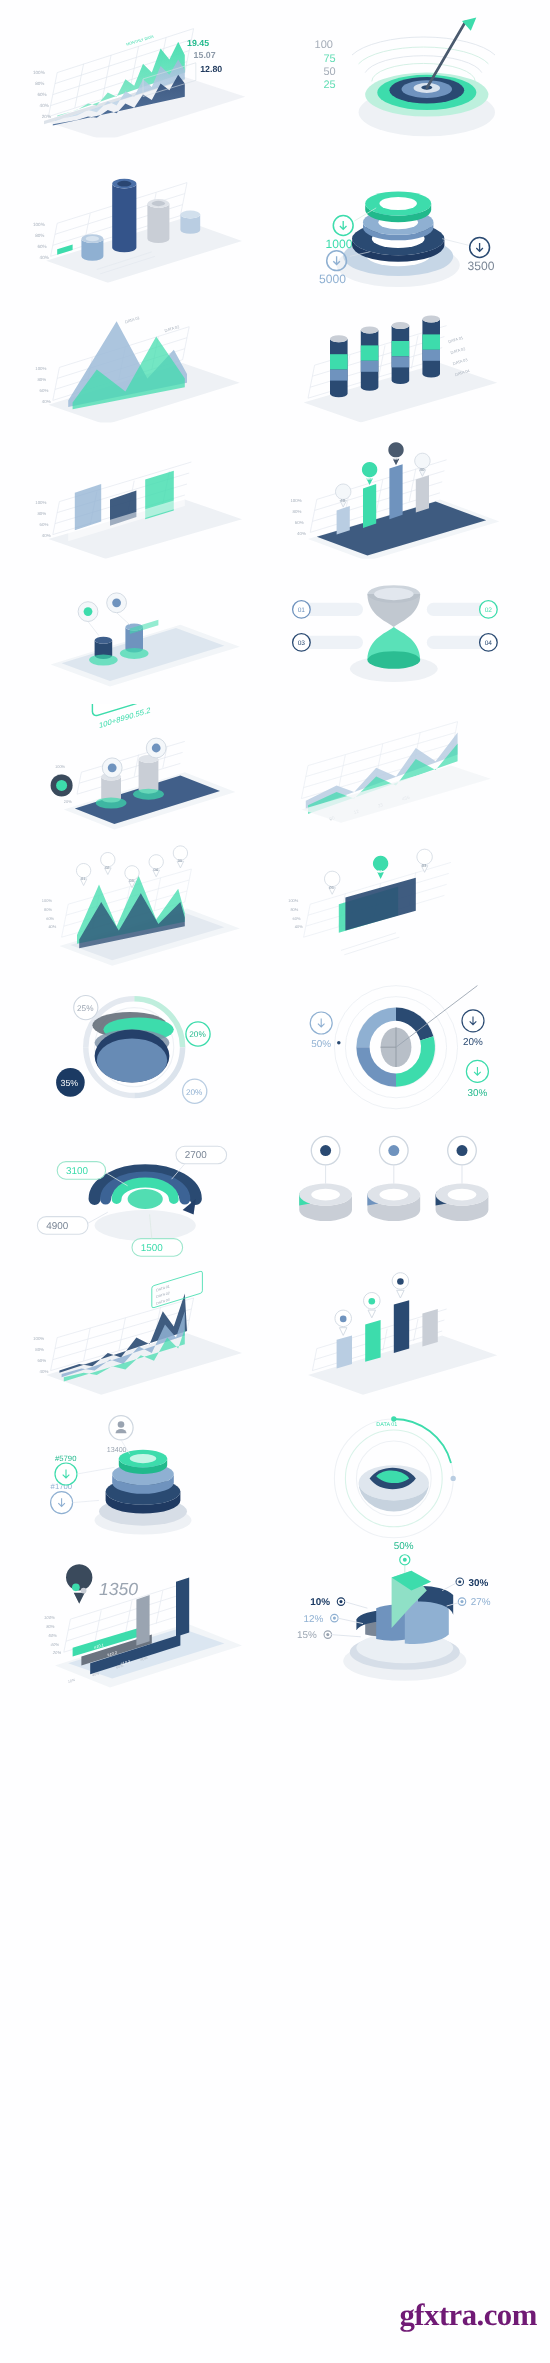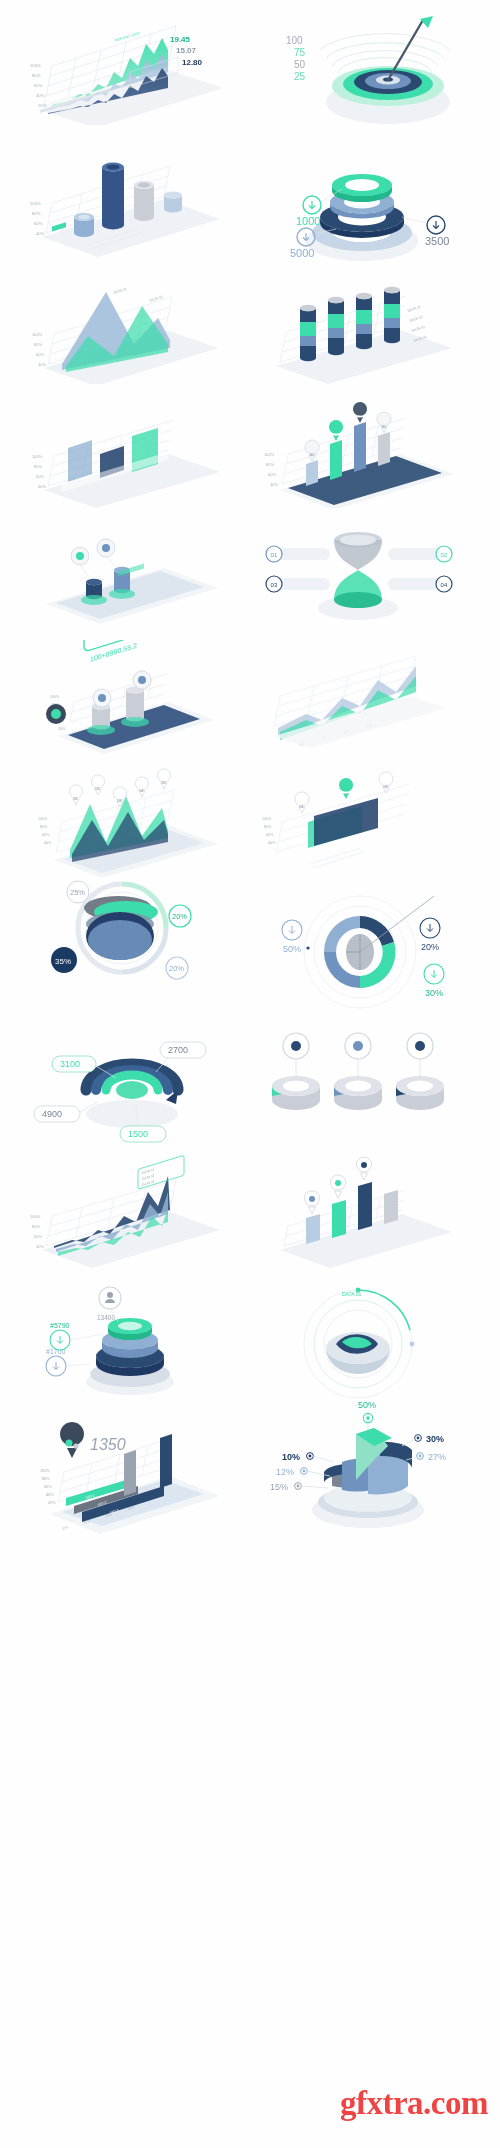--- a/index.html
+++ b/index.html
@@ -2,21 +2,21 @@
 <html><head>
 <meta charset="utf-8">
 <style>
   html,body{margin:0;padding:0;background:#ffffff;}
   body{width:500px;height:2148px;position:relative;overflow:hidden;
        font-family:"Liberation Sans", sans-serif;-webkit-font-smoothing:antialiased;}
   .sheet{position:absolute;inset:0;background:#fefeff;}
   .cell{position:absolute;box-sizing:border-box;}
   .svgwrap{width:100%;height:100%;display:block;}
   .wm{position:absolute;right:12px;bottom:26px;font-family:"Liberation Serif",serif;
-      font-weight:700;font-size:33px;color:#ef4444;letter-spacing:-0.5px;}
+      font-weight:700;font-size:28px;color:#701a75;letter-spacing:-0.5px;}
   text{font-family:"Liberation Sans",sans-serif;}
 </style>
 </head>
 <body>
 
 <div class="sheet">
 
   <div class="cell" style="left:18px;top:10px;width:210px;height:115px;">
     <svg class="svgwrap" viewBox="0 0 210 115">
       <defs>
@@ -576,21 +576,21 @@
           <path d="M136 18 a7 7 0 1 1 0.01 0 M136 25 L133 19 L139 19 Z" fill="#ffffff" stroke="#cfd7e0" stroke-width="0.7"></path>
           <text x="133.4" y="20" font-size="3.8" fill="#8c99a8">03</text>
         </g>
       <g stroke="#dfe5ec" stroke-width="0.5" fill="none">
           <path d="M60 96 L110 80"></path>
           <path d="M63 100 L113 84"></path>
         </g>
     </svg>
   </div>
 
-  <div class="cell" style="left:20px;top:866px;width:205px;height:125px;text-align:center;">
+  <div class="cell" style="left:20px;top:890px;width:205px;height:125px;text-align:center;">
     <svg class="svgwrap" viewBox="0 0 205 125">
       <g fill="none" stroke-width="5">
         <path d="M102 18 A44 44 0 0 1 146 62" stroke="#bfeedd"></path>
         <path d="M146 62 A44 44 0 0 1 102 106" stroke="#dbe3ec"></path>
         <path d="M102 106 A44 44 0 0 1 58 62" stroke="#e4e9f0"></path>
         <path d="M58 62 A44 44 0 0 1 102 18" stroke="#e4e9f0"></path>
       </g>
       <g fill="none" stroke="#eef1f5" stroke-width="1">
           <circle cx="102" cy="62" r="36"></circle>
         </g>

